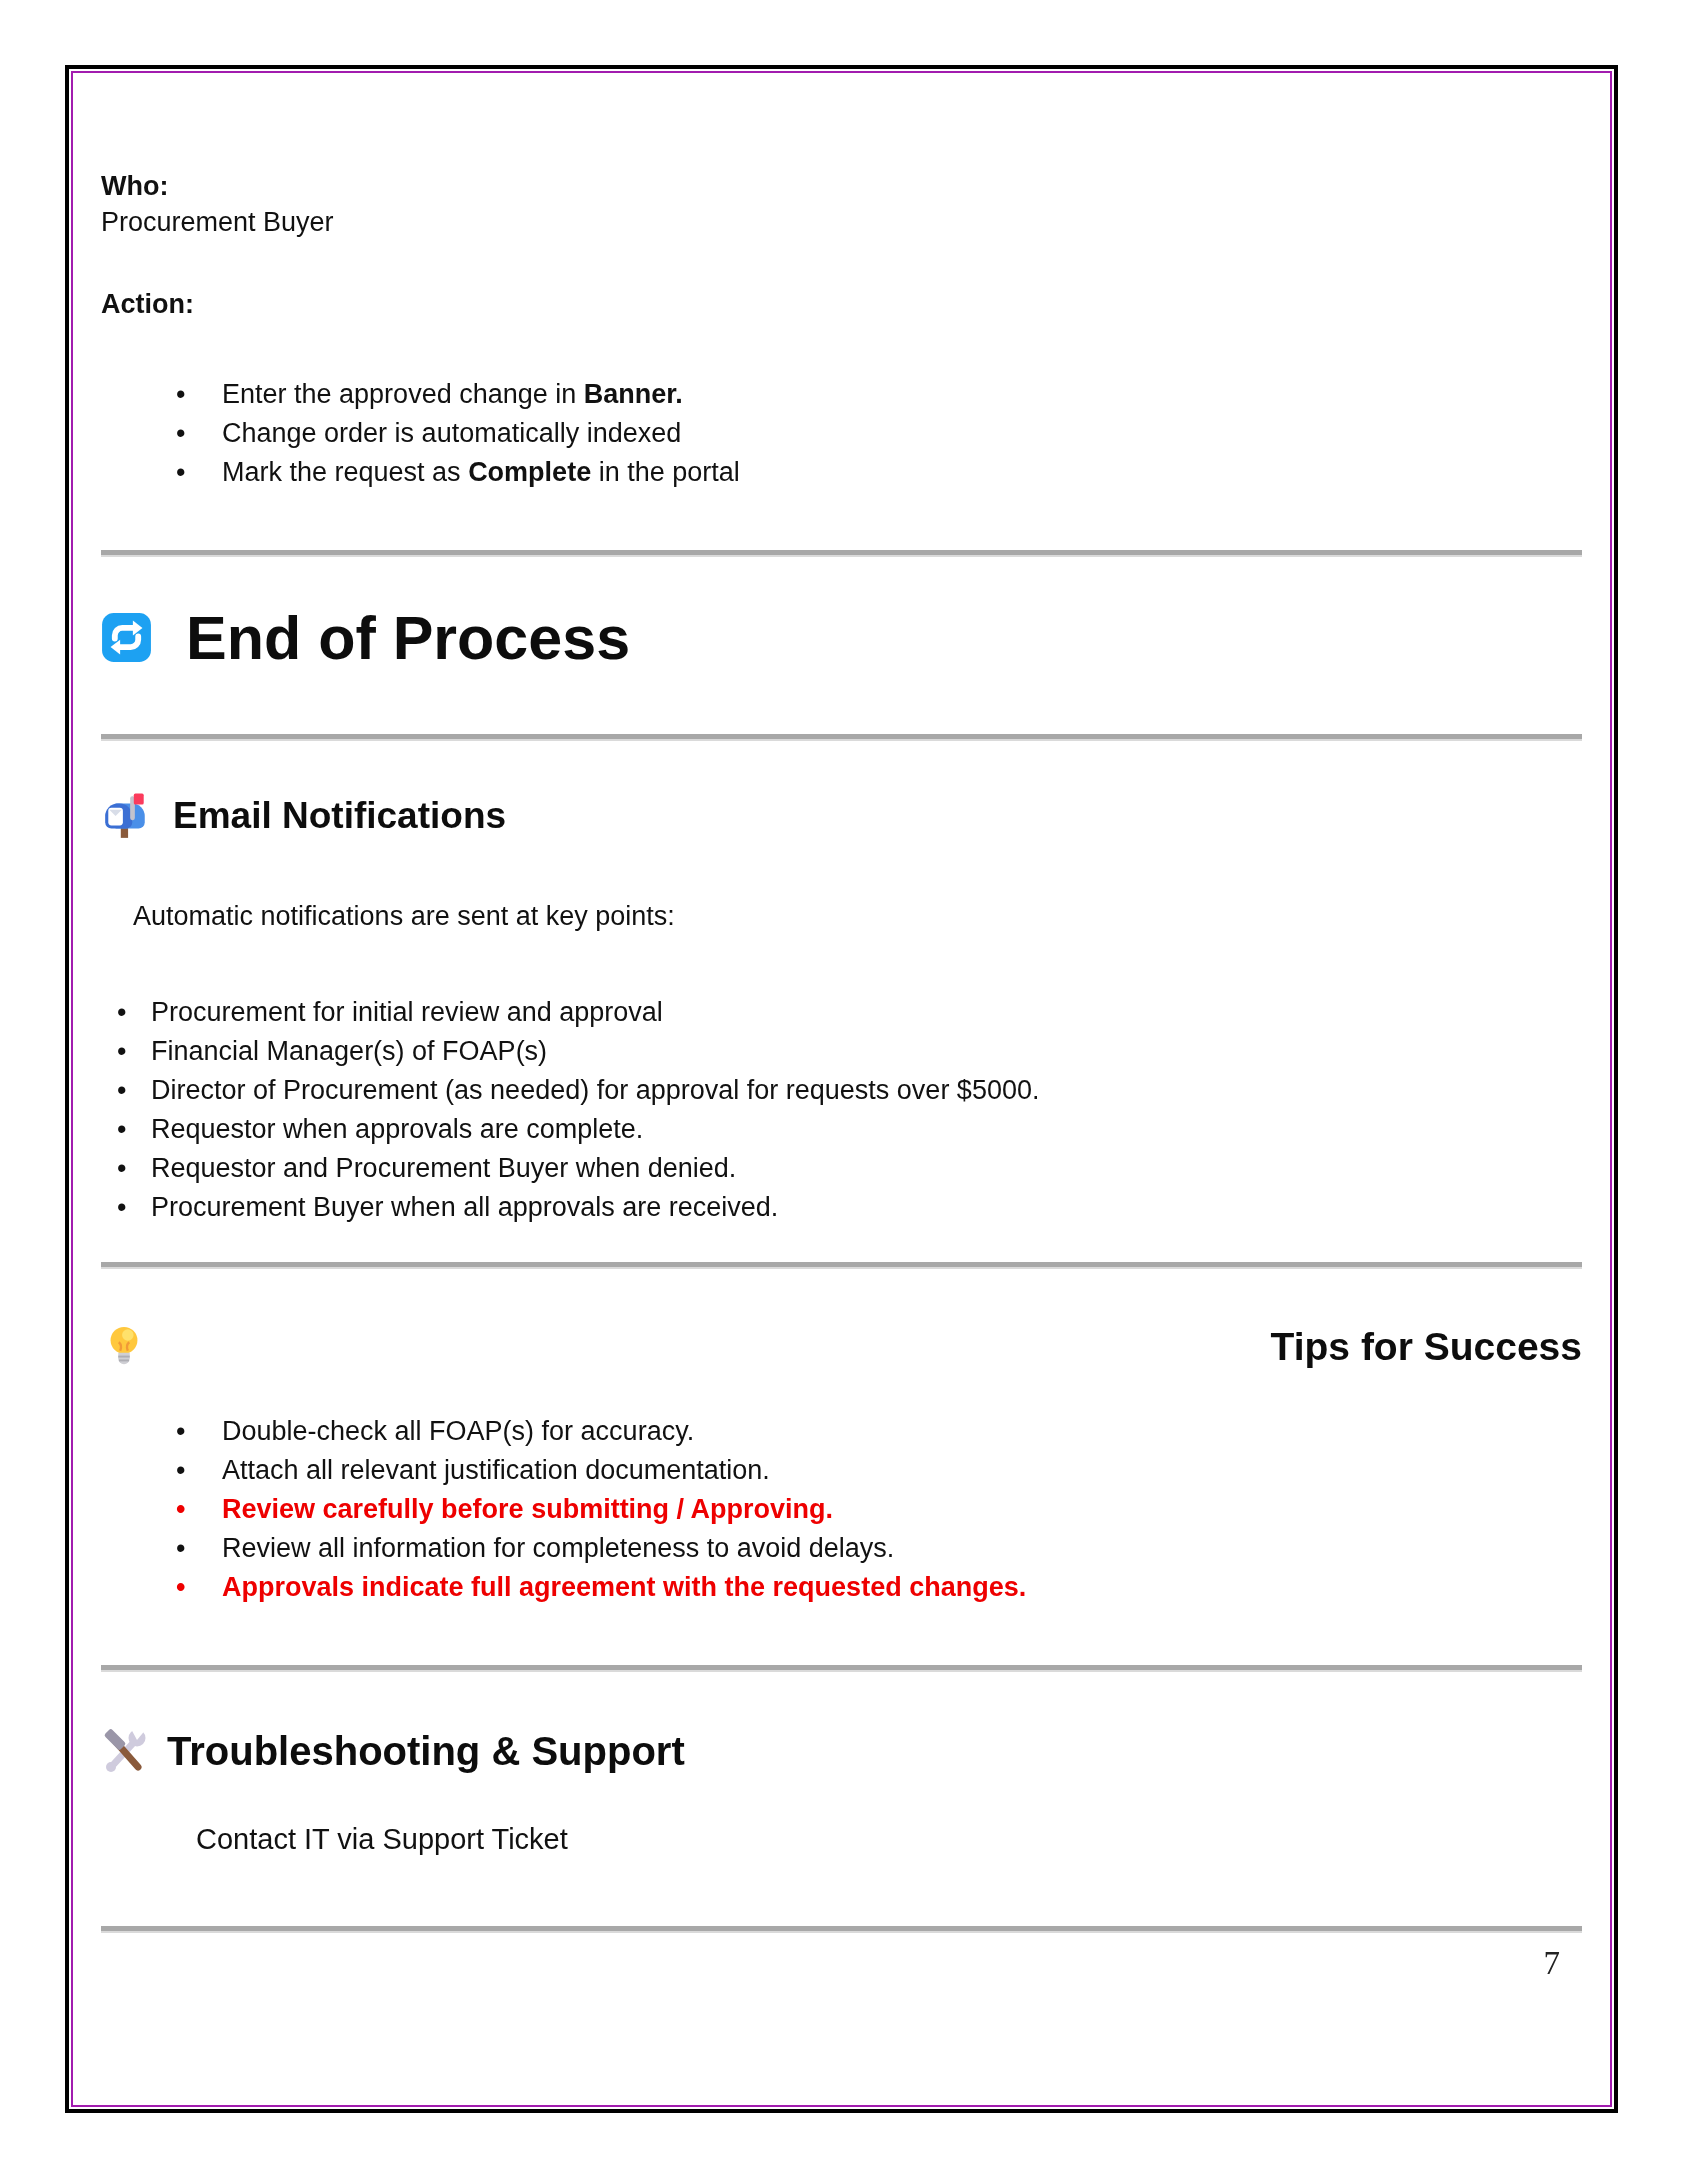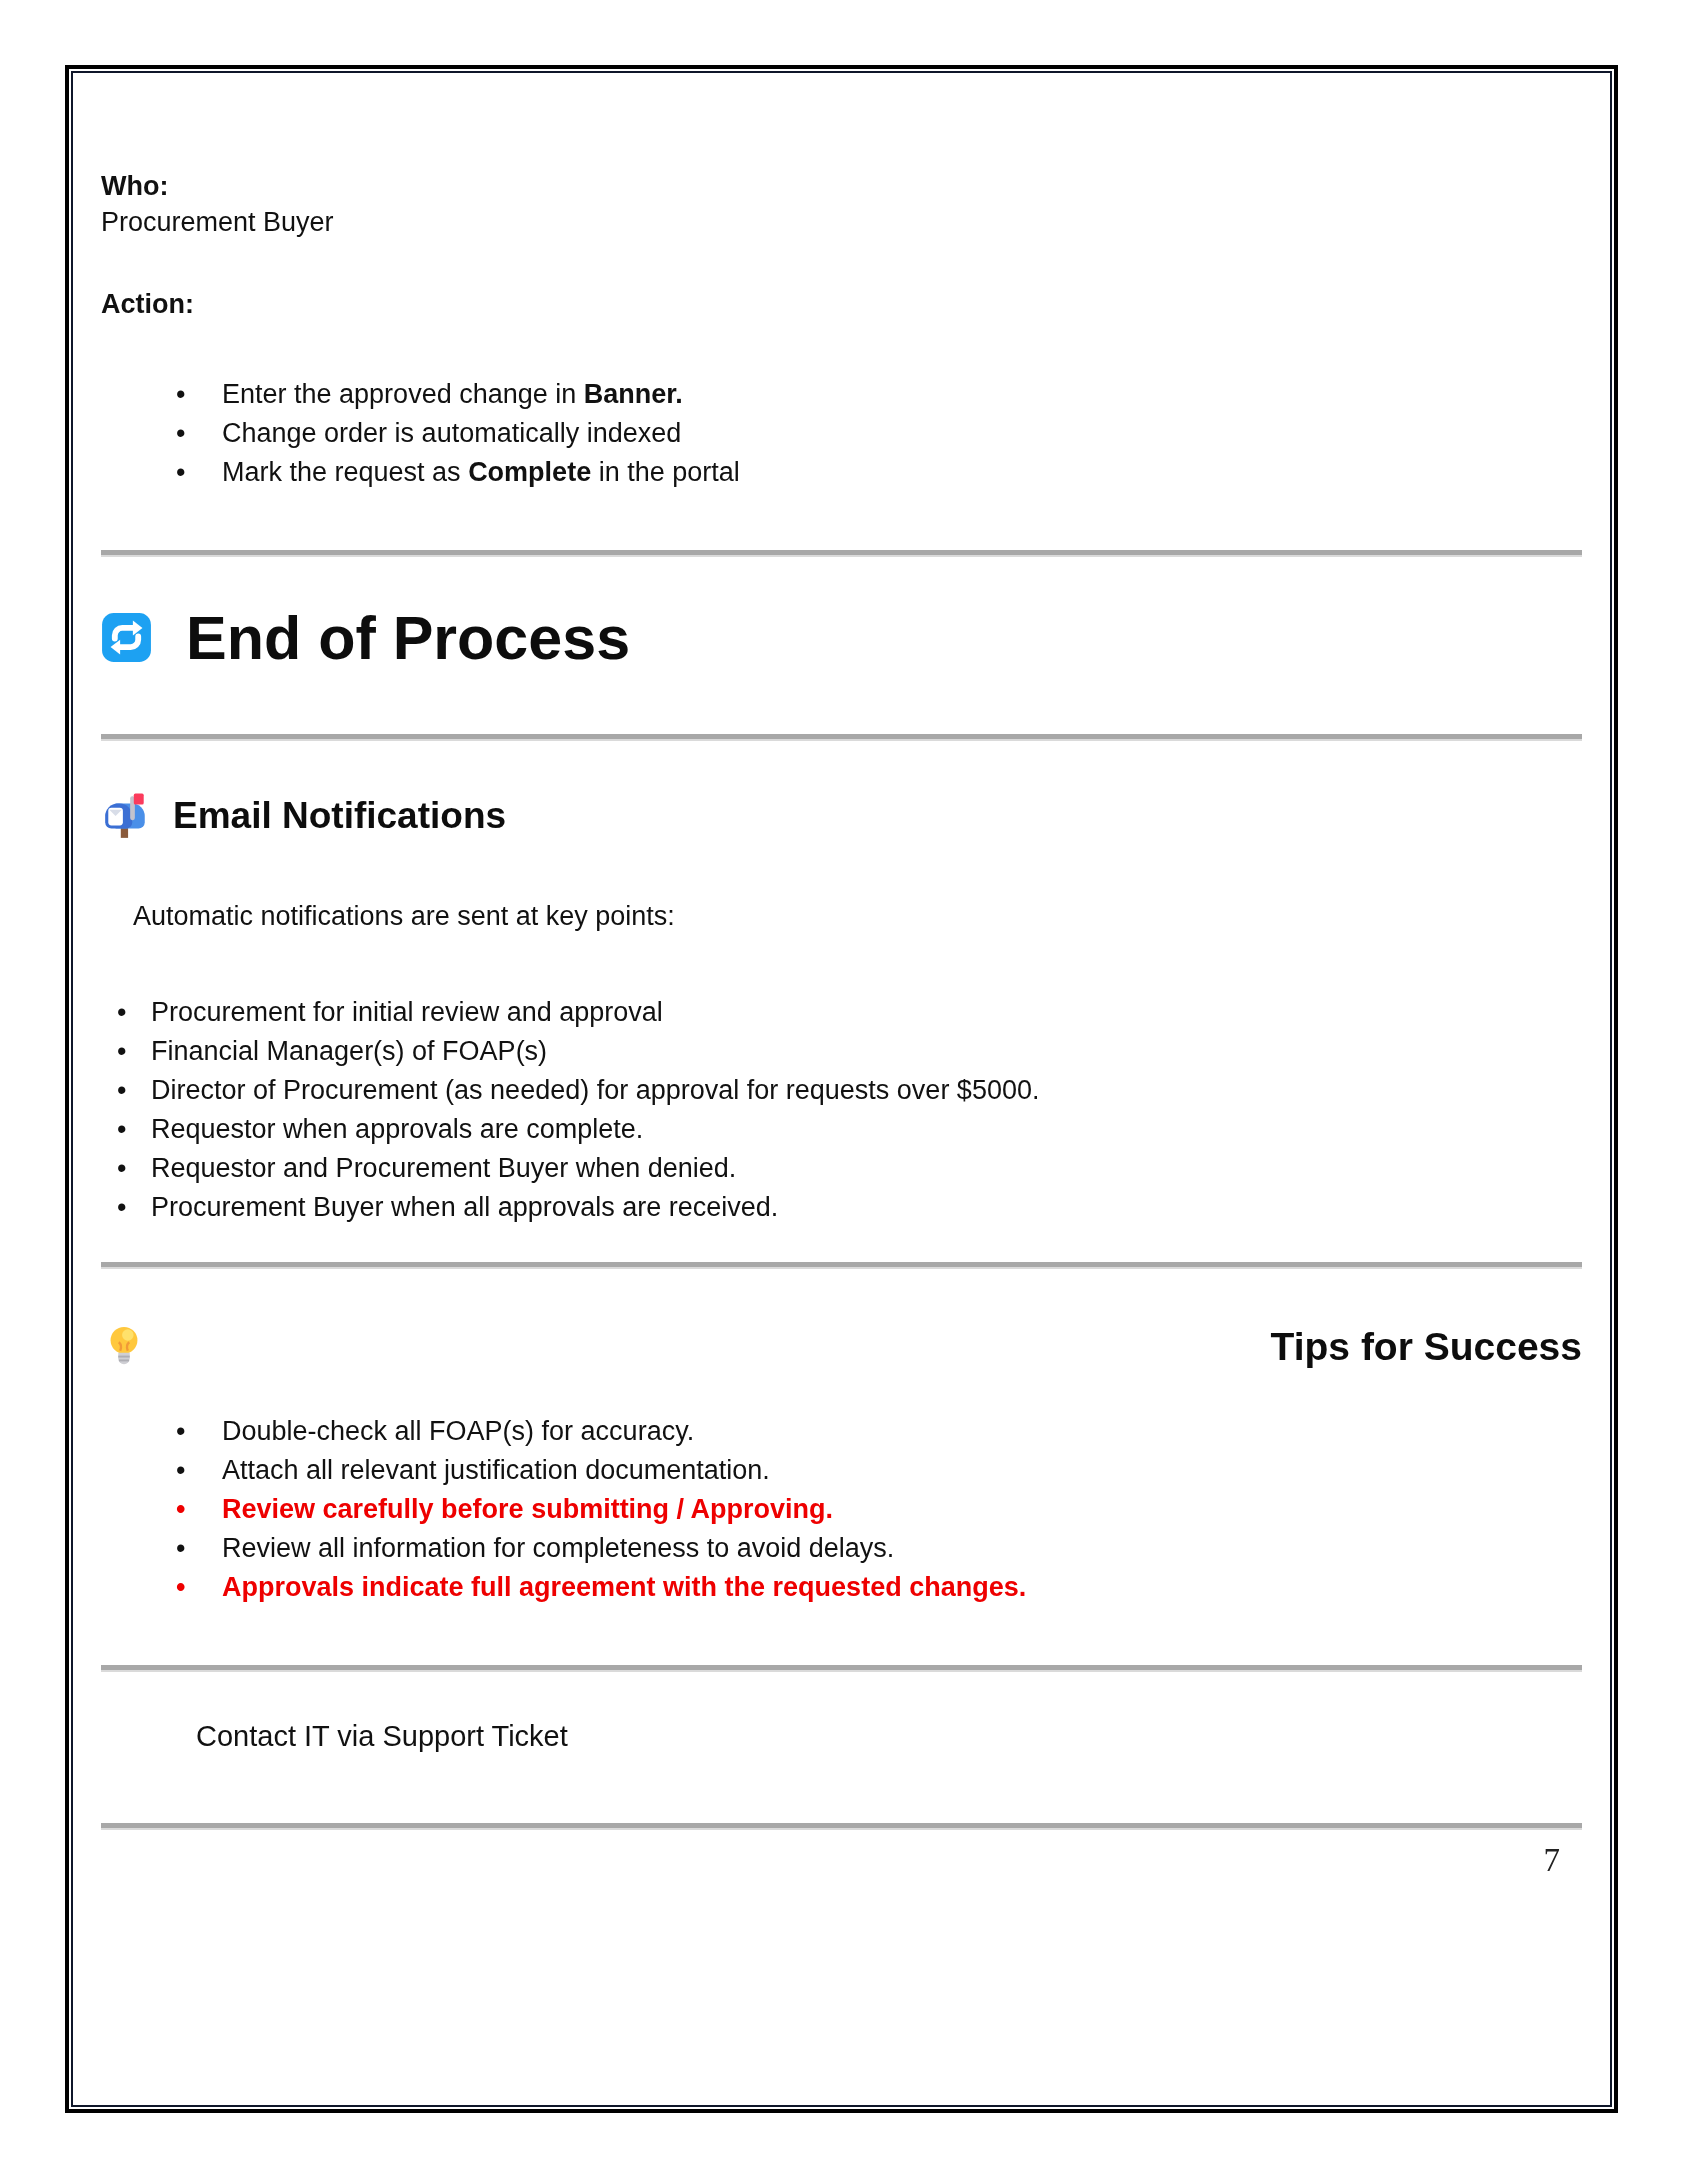--- a/index.html
+++ b/index.html
@@ -6,21 +6,21 @@
   body {
     width: 1683px; height: 2178px; position: relative;
     font-family: "Liberation Sans", sans-serif; color: #111;
   }
   .frame-outer {
     position: absolute; inset: 65px;
     border: 4px solid #000; background: #fff;
   }
   .frame-inner {
     position: absolute; inset: 2px;
-    border: 2px solid #0f172a;
+    border: 2px solid #a21caf;
   }
   .content {
     position: absolute; inset: 0;
     padding: 0 28px;
     font-size: 27px; line-height: 36px;
     overflow: hidden;
   }
   p { margin: 0; }
   .bold { font-weight: 700; }
   .who-label   { margin-top: 95px; }
@@ -145,20 +145,33 @@
       <ul class="indent tips-list">
           <li>Double-check all FOAP(s) for accuracy.</li>
           <li>Attach all relevant justification documentation.</li>
           <li class="em">Review carefully before submitting / Approving.</li>
           <li>Review all information for completeness to avoid delays.</li>
           <li class="em">Approvals indicate full agreement with the requested changes.</li>
         </ul>
 
       <hr class="rule rule-4">
 
+      <h2 class="h-trouble">
+        <span class="icon">
+          <svg viewBox="0 0 48 48" width="48" height="48" aria-hidden="true">
+            <line x1="12" y1="38" x2="34" y2="14" stroke="#cfcbdd" stroke-width="7" stroke-linecap="round"></line>
+            <circle cx="10" cy="40" r="5" fill="#cfcbdd"></circle>
+            <circle cx="36" cy="11" r="8.5" fill="#cfcbdd"></circle>
+            <polygon points="36,13 29,0 46,1" fill="#ffffff"></polygon>
+            <line x1="15" y1="15" x2="37" y2="40" stroke="#8a5a3b" stroke-width="7" stroke-linecap="round"></line>
+            <rect x="3" y="7.5" width="22" height="10" rx="2.5" transform="rotate(45 14 12.5)" fill="#9a96a8"></rect>
+          </svg>
+        </span>
+        <span>Troubleshooting &amp; Support</span>
+      </h2>
 
       <p class="contact">Contact IT via Support Ticket</p>
 
       <hr class="rule rule-footer">
       <div class="page-number">7</div>
 
     </div>
   </div>
 </div>
 

